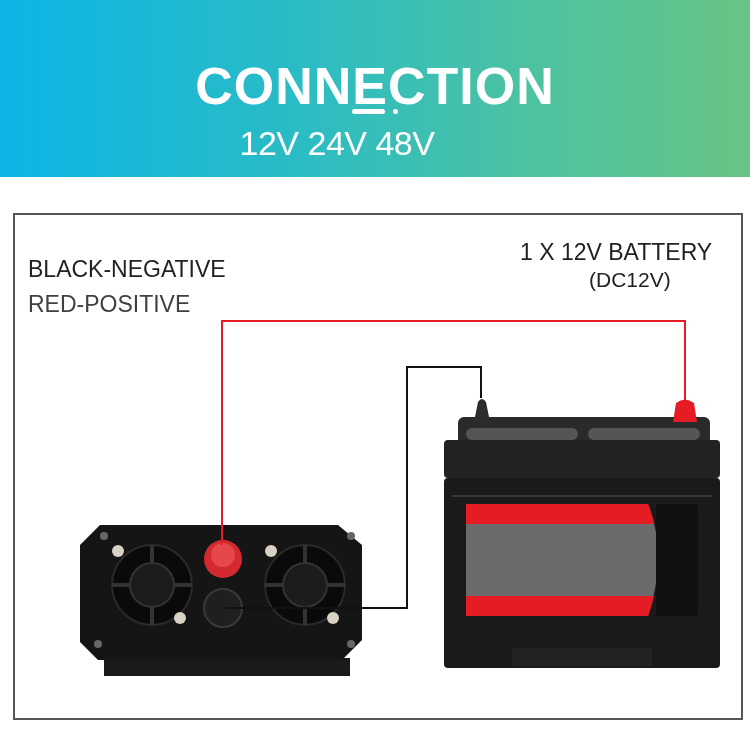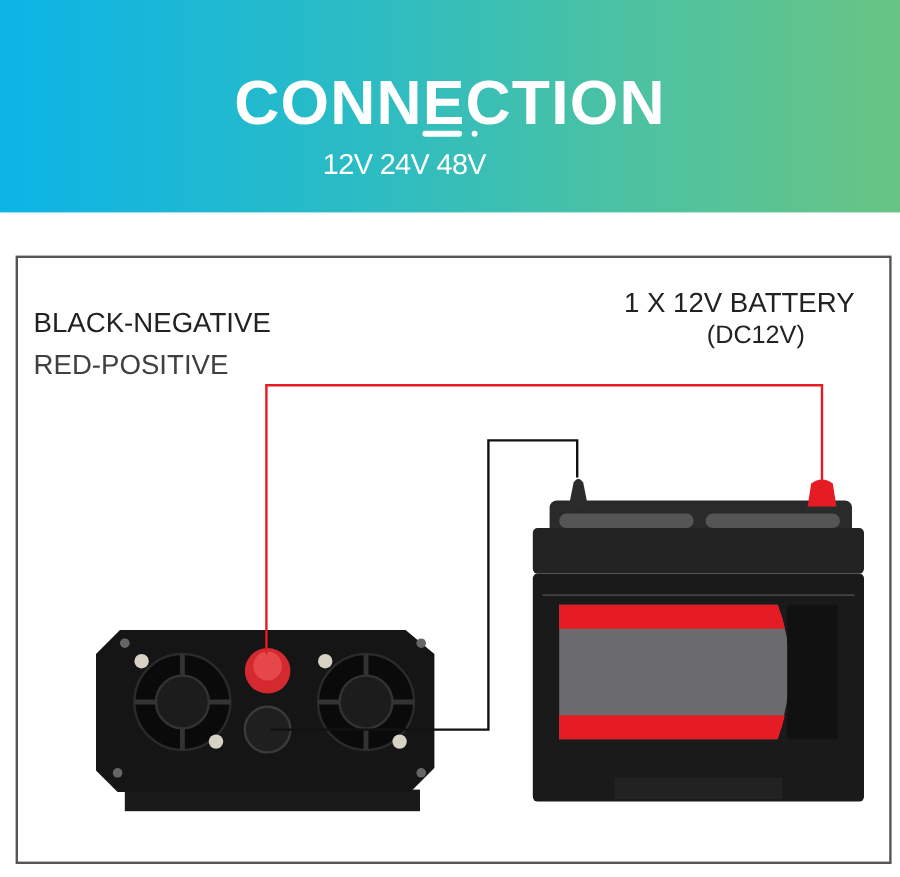--- a/index.html
+++ b/index.html
@@ -19,21 +19,21 @@
   .divider-bar {
     position: absolute; left: 352px; top: 109px; width: 33px; height: 5px;
     background: #ffffff; border-radius: 3px;
   }
   .divider-dot {
     position: absolute; left: 393px; top: 109px; width: 5px; height: 5px;
     background: #ffffff; border-radius: 50%;
   }
   .banner-subtitle {
     position: absolute; left: 0; top: 124px; width: 674px; text-align: center;
-    color: #ffffff; font-size: 24px; letter-spacing: -0.5px;
+    color: #ffffff; font-size: 34px; letter-spacing: -0.5px;
     font-family: "Liberation Sans Narrow", "Liberation Sans", sans-serif;
   }
 
   .frame {
     position: absolute; left: 13px; top: 213px; width: 730px; height: 507px;
     border: 2px solid #555555;
   }
 
   .label { position: absolute; font-size: 23px; color: #222222; white-space: nowrap; }
   .label-black { left: 28px; top: 256px; }

